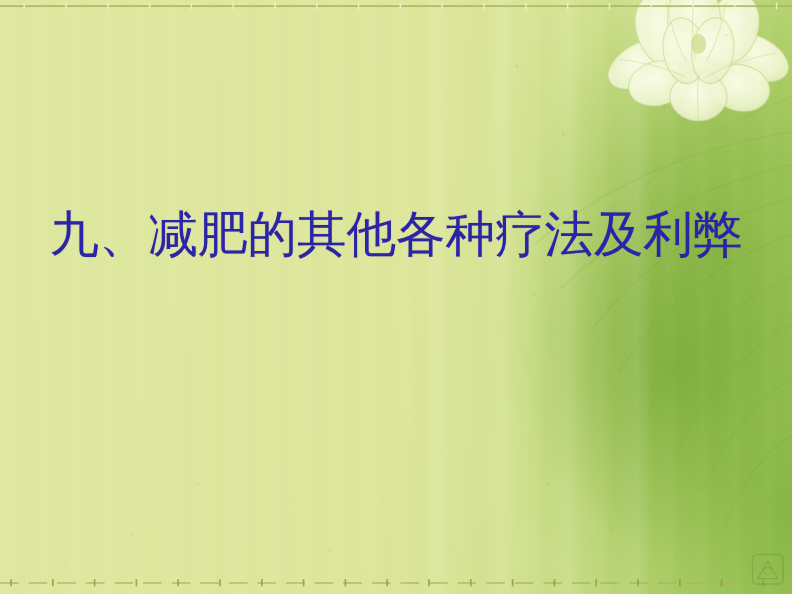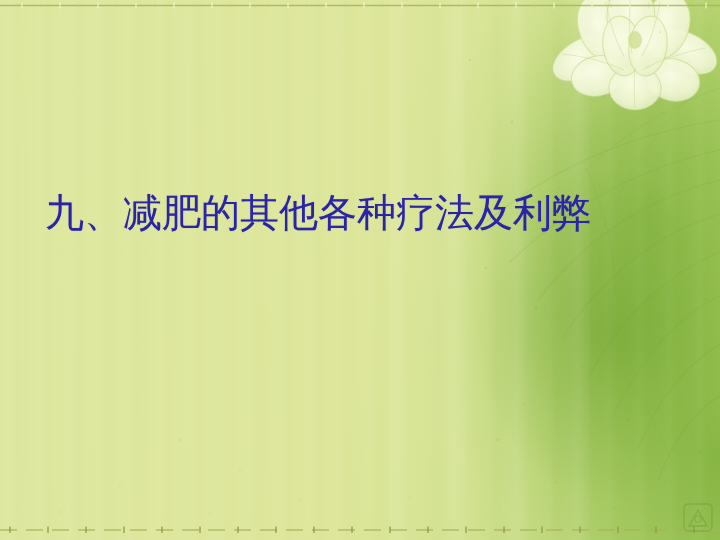--- a/index.html
+++ b/index.html
@@ -136,21 +136,21 @@
   }
   .rule-top { top: 1px; }
   .rule-bottom { top: 524px; }
 
   
   .title {
     position: absolute;
     left: 45px;
     top: 189px;
     width: 600px;
-    font-size: 39px;
+    font-size: 45px;
     line-height: 48px;
     letter-spacing: 0px;
     color: #2b23a8;
     font-weight: 400;
     white-space: nowrap;
     text-shadow: 0 0 1px rgba(43,35,168,0.35);
   }
 
   
   .watermark {

